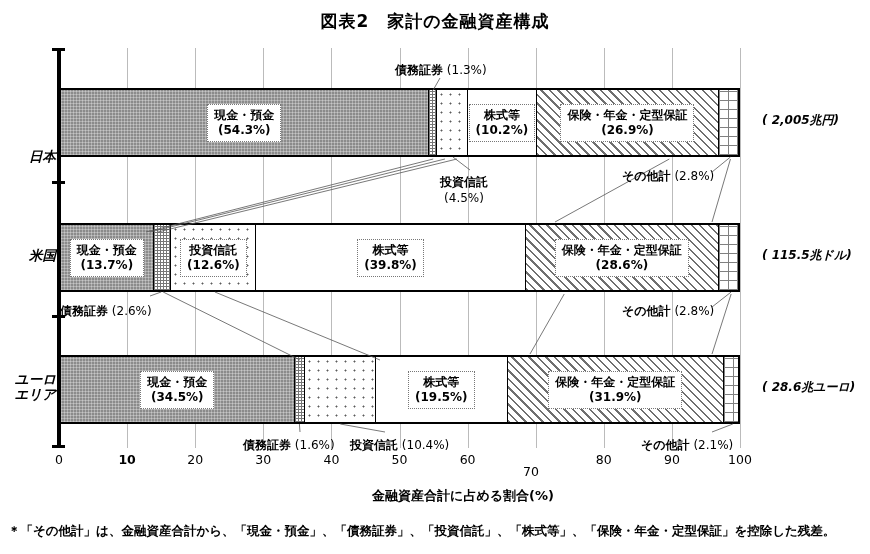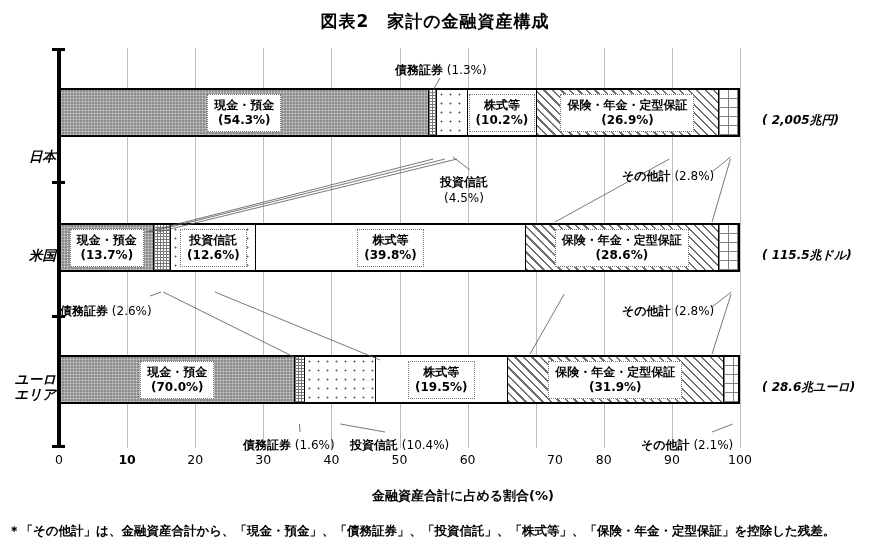--- a/index.html
+++ b/index.html
@@ -21,21 +21,21 @@
   .xlabel{position:absolute;top:0;transform:translateX(-50%);font-size:12.5px;}
 
   .xaxis-title{position:absolute;left:0;top:487px;width:870px;text-align:center;
                font-size:13px;font-weight:bold;margin-left:28px;}
 
   
   .ycat{position:absolute;right:0;text-align:right;font-size:13.5px;font-weight:bold;
         font-style:italic;line-height:15px;width:56px;}
 
   
-  .bar{position:absolute;height:49px;border:2px solid #000;box-sizing:border-box;
+  .bar{position:absolute;height:69px;border:2px solid #000;box-sizing:border-box;
        display:flex;}
   .seg{position:relative;box-sizing:border-box;border-right:1px solid #000;
        display:flex;align-items:center;justify-content:center;overflow:hidden;}
   .seg:last-child{border-right:none;}
 
   
   .p-cash{background-color:#8b8b8b;
      background-image:
        repeating-linear-gradient(0deg,rgba(255,255,255,.30) 0 1px,transparent 1px 3px),
        repeating-linear-gradient(90deg,rgba(255,255,255,.30) 0 1px,transparent 1px 3px);}
@@ -101,21 +101,21 @@
       <div class="axis-tick" style="top: 397px;"></div>
     </div>
   <div class="xlabels" id="xlabels">
       <div class="xlabel" style="left: 0px;">0</div>
       <div class="xlabel" style="left: 68.1px; font-weight: bold;">10</div>
       <div class="xlabel" style="left: 136.2px;">20</div>
       <div class="xlabel" style="left: 204.3px;">30</div>
       <div class="xlabel" style="left: 272.4px;">40</div>
       <div class="xlabel" style="left: 340.5px;">50</div>
       <div class="xlabel" style="left: 408.6px;">60</div>
-      <div class="xlabel" style="left: 496px;">70</div>
+      <div class="xlabel" style="left: 472px; margin-top: 12px;">70</div>
       <div class="xlabel" style="left: 544.8px;">80</div>
       <div class="xlabel" style="left: 612.9px;">90</div>
       <div class="xlabel" style="left: 681px;">100</div>
     </div>
 </div>
 
 <div id="ycats">
     <div class="ycat" style="left: 0px; top: 113px; margin-top: 36px;">
       <div>日本</div>
     </div>
@@ -177,21 +177,21 @@
           <div>保険・年金・定型保証</div>
           <div class="pc">(28.6%)</div>
         </div>
       </div>
       <div class="seg p-other" style="width: 19.068px;"></div>
     </div>
     <div class="bar" style="left: 59px; top: 355px; width: 681px;">
       <div class="seg p-cash" style="width: 234.945px;">
         <div class="cap">
           <div>現金・預金</div>
-          <div class="pc">(70.0%)</div>
+          <div class="pc">(34.5%)</div>
         </div>
       </div>
       <div class="seg p-debt" style="width: 10.896px;"></div>
       <div class="seg p-trust" style="width: 70.824px;"></div>
       <div class="seg p-equity" style="width: 132.795px;">
         <div class="cap">
           <div>株式等</div>
           <div class="pc">(19.5%)</div>
         </div>
       </div>

